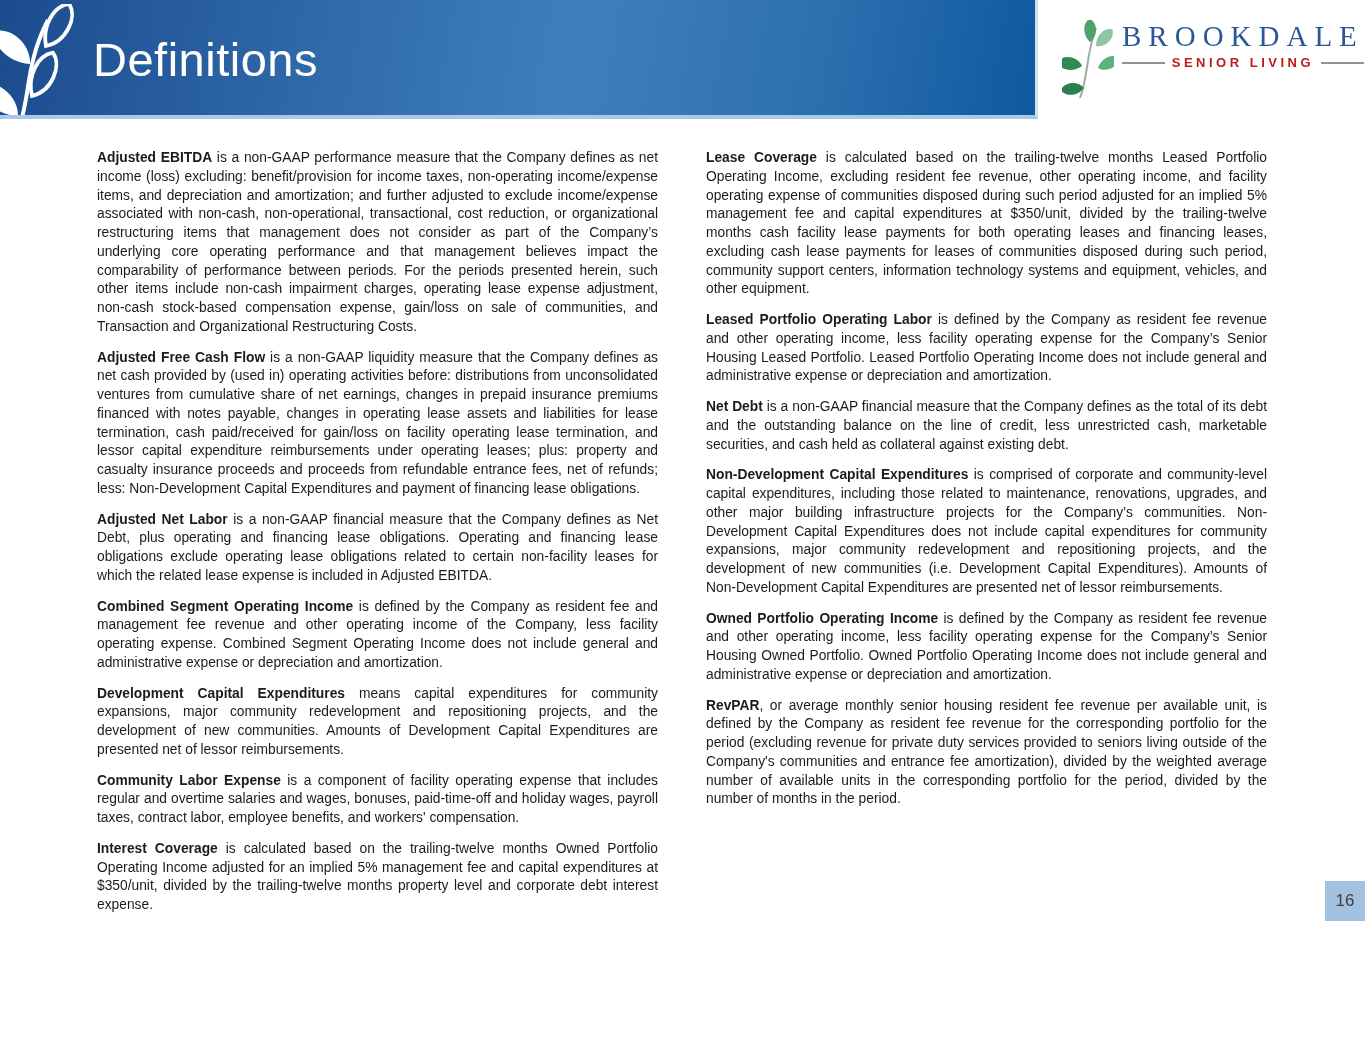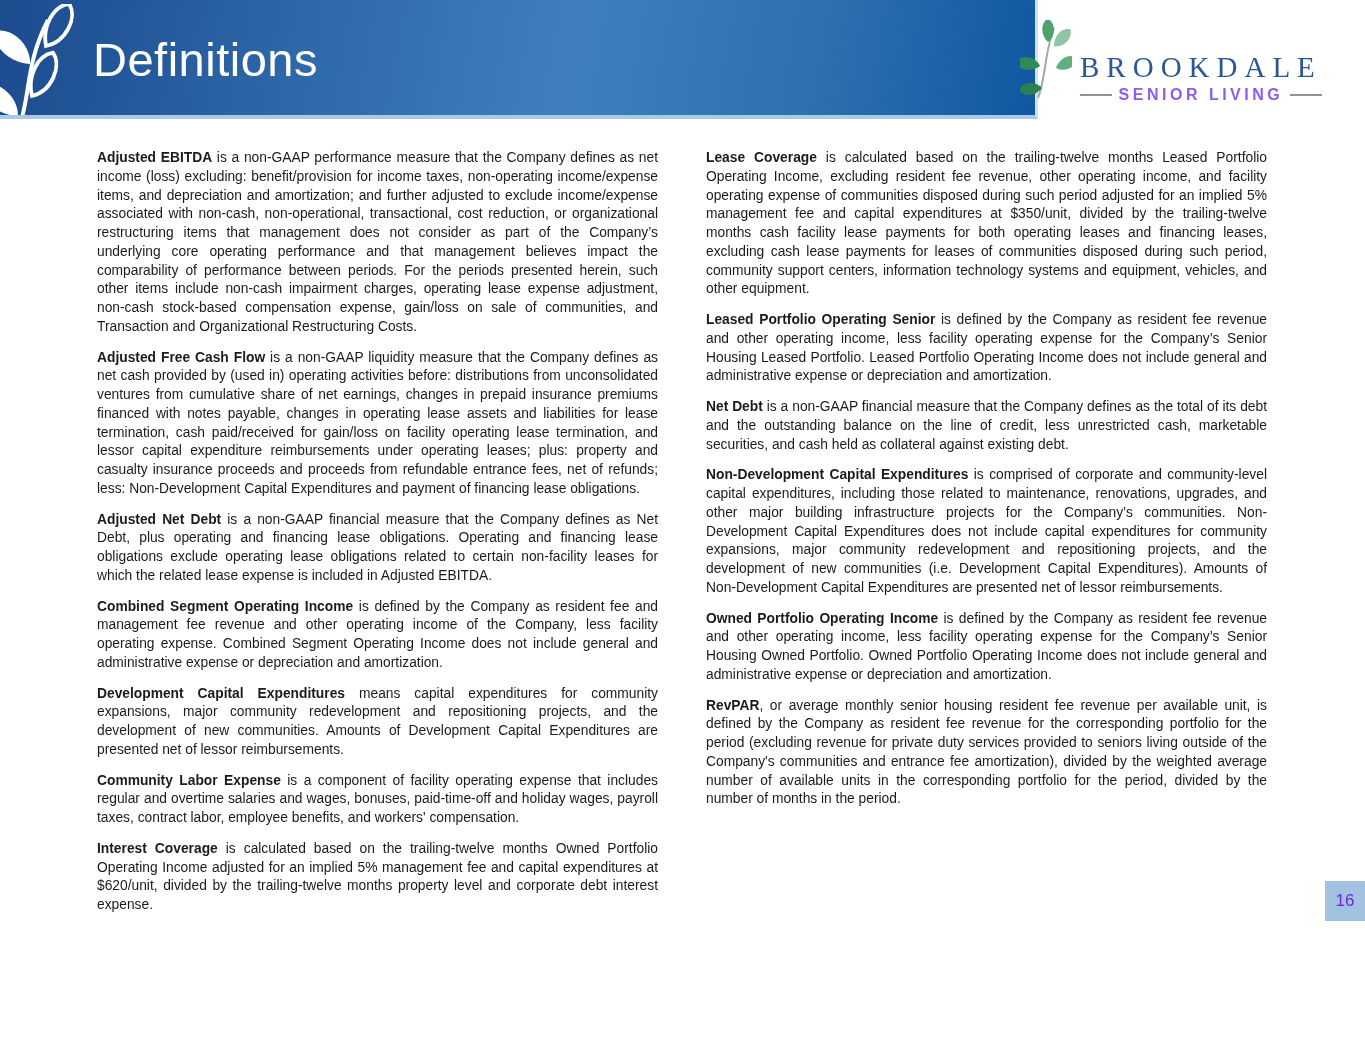--- a/index.html
+++ b/index.html
@@ -23,35 +23,35 @@
   .slide-title {
     position:absolute; left:93px; top:36px;
     font-size:47px; line-height:1;
     font-weight:400; color:#ffffff;
     letter-spacing:0.5px;
   }
   .leaf-ornament { position:absolute; left:-14px; top:4px; }
 
   
   .brand {
-    position:absolute; left:1020px; top:20px;
-    width:282px; display:flex; align-items:flex-end; gap:8px;
+    position:absolute; left:1062px; top:20px;
+    width:282px; display:flex; align-items:flex-start; gap:8px;
   }
   .brand-leaves { flex:0 0 auto; }
   .brand-text { flex:1; display:flex; flex-direction:column; }
   .brand-name {
     font-family:"Liberation Serif", serif;
     font-size:29px; letter-spacing:7px;
     color:#2a5796; white-space:nowrap;
   }
   .brand-tagline-row { display:flex; align-items:center; gap:7px; margin-top:2px; }
   .brand-tagline-row .rule { flex:1; height:2px; background:#8d939c; }
   .brand-tagline {
-    font-size:16px; letter-spacing:3.5px;
-    color:#8b5cf6; white-space:nowrap; font-weight:700;
+    font-size:13px; letter-spacing:3.5px;
+    color:#b91c1c; white-space:nowrap; font-weight:700;
   }
 
   
   .content {
     position:absolute; left:97px; top:149px;
     width:1170px;
     display:flex; gap:48px;
   }
   .col { width:569px; }
   .def {
@@ -61,21 +61,21 @@
     color:#1b1b1b;
   }
   .def .term { font-weight:700; }
 
   
   .page-box {
     position:absolute; right:0; bottom:0;
     width:40px; height:40px;
     background:#a3c2e1;
     display:flex; align-items:center; justify-content:center;
-    font-size:17px; color:#6d28d9;margin-left:13px;
+    font-size:17px; color:#404040;margin-left:13px;
   }
 </style>
 </head>
 <body>
 
 <div class="slide">
 
   <div class="header-band">
     <span class="leaf-ornament">
       <svg width="120" height="118" viewBox="0 0 120 118" xmlns="http://www.w3.org/2000/svg">
@@ -116,35 +116,35 @@
     </span>
   </div>
 
   <div class="content">
     <div class="col">
 
         <p class="def"><b class="term">Adjusted EBITDA</b><span> is a non-GAAP performance measure that the Company defines as net income (loss) excluding: benefit/provision for income taxes, non-operating income/expense items, and depreciation and amortization; and further adjusted to exclude income/expense associated with non-cash, non-operational, transactional, cost reduction, or organizational restructuring items that management does not consider as part of the Company’s underlying core operating performance and that management believes impact the comparability of performance between periods. For the periods presented herein, such other items include non-cash impairment charges, operating lease expense adjustment, non-cash stock-based compensation expense, gain/loss on sale of communities, and Transaction and Organizational Restructuring Costs.</span></p>
 
         <p class="def"><b class="term">Adjusted Free Cash Flow</b><span> is a non-GAAP liquidity measure that the Company defines as net cash provided by (used in) operating activities before: distributions from unconsolidated ventures from cumulative share of net earnings, changes in prepaid insurance premiums financed with notes payable, changes in operating lease assets and liabilities for lease termination, cash paid/received for gain/loss on facility operating lease termination, and lessor capital expenditure reimbursements under operating leases; plus: property and casualty insurance proceeds and proceeds from refundable entrance fees, net of refunds; less: Non-Development Capital Expenditures and payment of financing lease obligations.</span></p>
 
-        <p class="def"><b class="term">Adjusted Net Debt</b><span> is a non-GAAP financial measure that the Company defines as Net Debt, plus operating and financing lease obligations. Operating and financing lease obligations exclude operating lease obligations related to certain non-facility leases for which the related lease expense is included in Adjusted EBITDA.</span></p>
+        <p class="def"><b class="term">Adjusted Net Labor</b><span> is a non-GAAP financial measure that the Company defines as Net Debt, plus operating and financing lease obligations. Operating and financing lease obligations exclude operating lease obligations related to certain non-facility leases for which the related lease expense is included in Adjusted EBITDA.</span></p>
 
         <p class="def"><b class="term">Combined Segment Operating Income</b><span> is defined by the Company as resident fee and management fee revenue and other operating income of the Company, less facility operating expense. Combined Segment Operating Income does not include general and administrative expense or depreciation and amortization.</span></p>
 
         <p class="def"><b class="term">Development Capital Expenditures</b><span> means capital expenditures for community expansions, major community redevelopment and repositioning projects, and the development of new communities. Amounts of Development Capital Expenditures are presented net of lessor reimbursements.</span></p>
 
         <p class="def"><b class="term">Community Labor Expense</b><span> is a component of facility operating expense that includes regular and overtime salaries and wages, bonuses, paid-time-off and holiday wages, payroll taxes, contract labor, employee benefits, and workers' compensation.</span></p>
 
-        <p class="def"><b class="term">Interest Coverage</b><span> is calculated based on the trailing-twelve months Owned Portfolio Operating Income adjusted for an implied 5% management fee and capital expenditures at $620/unit, divided by the trailing-twelve months property level and corporate debt interest expense.</span></p>
+        <p class="def"><b class="term">Interest Coverage</b><span> is calculated based on the trailing-twelve months Owned Portfolio Operating Income adjusted for an implied 5% management fee and capital expenditures at $350/unit, divided by the trailing-twelve months property level and corporate debt interest expense.</span></p>
       </div>
     <div class="col">
 
         <p class="def"><b class="term">Lease Coverage</b><span> is calculated based on the trailing-twelve months Leased Portfolio Operating Income, excluding resident fee revenue, other operating income, and facility operating expense of communities disposed during such period adjusted for an implied 5% management fee and capital expenditures at $350/unit, divided by the trailing-twelve months cash facility lease payments for both operating leases and financing leases, excluding cash lease payments for leases of communities disposed during such period, community support centers, information technology systems and equipment, vehicles, and other equipment.</span></p>
 
-        <p class="def"><b class="term">Leased Portfolio Operating Senior</b><span> is defined by the Company as resident fee revenue and other operating income, less facility operating expense for the Company’s Senior Housing Leased Portfolio. Leased Portfolio Operating Income does not include general and administrative expense or depreciation and amortization.</span></p>
+        <p class="def"><b class="term">Leased Portfolio Operating Labor</b><span> is defined by the Company as resident fee revenue and other operating income, less facility operating expense for the Company’s Senior Housing Leased Portfolio. Leased Portfolio Operating Income does not include general and administrative expense or depreciation and amortization.</span></p>
 
         <p class="def"><b class="term">Net Debt</b><span> is a non-GAAP financial measure that the Company defines as the total of its debt and the outstanding balance on the line of credit, less unrestricted cash, marketable securities, and cash held as collateral against existing debt.</span></p>
 
 
         <p class="def"><b class="term">Non-Development Capital Expenditures</b><span> is comprised of corporate and community-level capital expenditures, including those related to maintenance, renovations, upgrades, and other major building infrastructure projects for the Company’s communities. Non-Development Capital Expenditures does not include capital expenditures for community expansions, major community redevelopment and repositioning projects, and the development of new communities (i.e. Development Capital Expenditures). Amounts of Non-Development Capital Expenditures are presented net of lessor reimbursements.</span></p>
 
         <p class="def"><b class="term">Owned Portfolio Operating Income</b><span> is defined by the Company as resident fee revenue and other operating income, less facility operating expense for the Company’s Senior Housing Owned Portfolio. Owned Portfolio Operating Income does not include general and administrative expense or depreciation and amortization.</span></p>
 
         <p class="def"><b class="term">RevPAR</b><span>, or average monthly senior housing resident fee revenue per available unit, is defined by the Company as resident fee revenue for the corresponding portfolio for the period (excluding revenue for private duty services provided to seniors living outside of the Company's communities and entrance fee amortization), divided by the weighted average number of available units in the corresponding portfolio for the period, divided by the number of months in the period.</span></p>
       </div>

